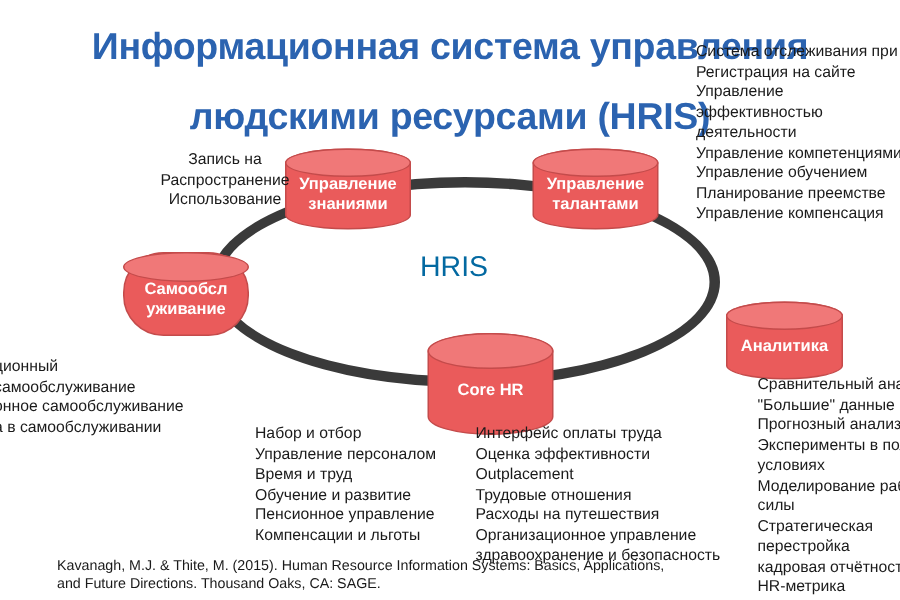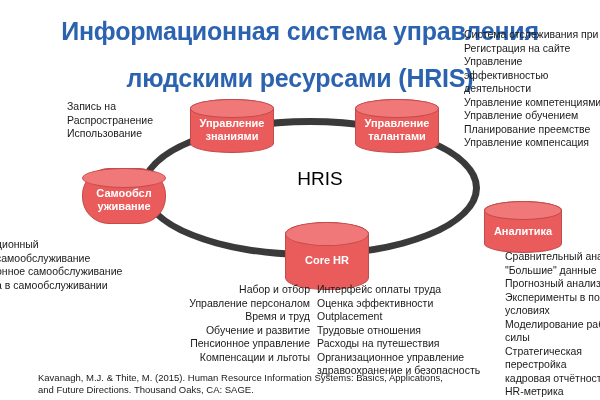--- a/index.html
+++ b/index.html
@@ -43,23 +43,22 @@
     height: 140px;
     border: 7px solid #3a3a3a;
     border-radius: 50%;
     box-sizing: border-box;
   }
   .hris-label {
     position: absolute;
     left: 280px;
     top: 168px;
     width: 80px;
-    text-align: center;
     font-size: 19px;
-    color: #000000;
+    color: #0369a1;
   }
   
   .cyl {
     position: absolute;
     background: #ea5b5b;
     border: 1.5px solid #c44b4b;
     border-radius: 50% / 18%;
     box-sizing: border-box;
     color: #ffffff;
     font-size: 11px;
@@ -97,24 +96,24 @@
   #cyl-corehr    { left: 285px; top: 222px; width: 84px; height: 68px; }
 
   
   .txt {
     position: absolute;
     font-size: 10.5px;
     color: #1a1a1a;
     line-height: 13.5px;
     white-space: pre-line;
   }
-  #txt-record      { left: 67px;  top: 100px; width: 110px; }
+  #txt-record      { left: 95px;  top: 100px; width: 110px; text-align: center; }
   #txt-topright    { left: 464px; top: 28px;  width: 140px; }
   #txt-left-bottom { left: -4px;  top: 238px; width: 135px; }
-  #txt-mid-left    { left: 170px; top: 283px; width: 140px; text-align: right; }
+  #txt-mid-left    { left: 170px; top: 283px; width: 140px; }
   #txt-mid-right   { left: 300px; top: 283px; width: 175px; margin-left: 17px; }
   #txt-right-bottom{ left: 505px; top: 250px; width: 105px; }
 
   .citation {
     position: absolute;
     left: 38px;
     top: 372px;
     width: 420px;
     font-size: 9.5px;
     color: #1a1a1a;

